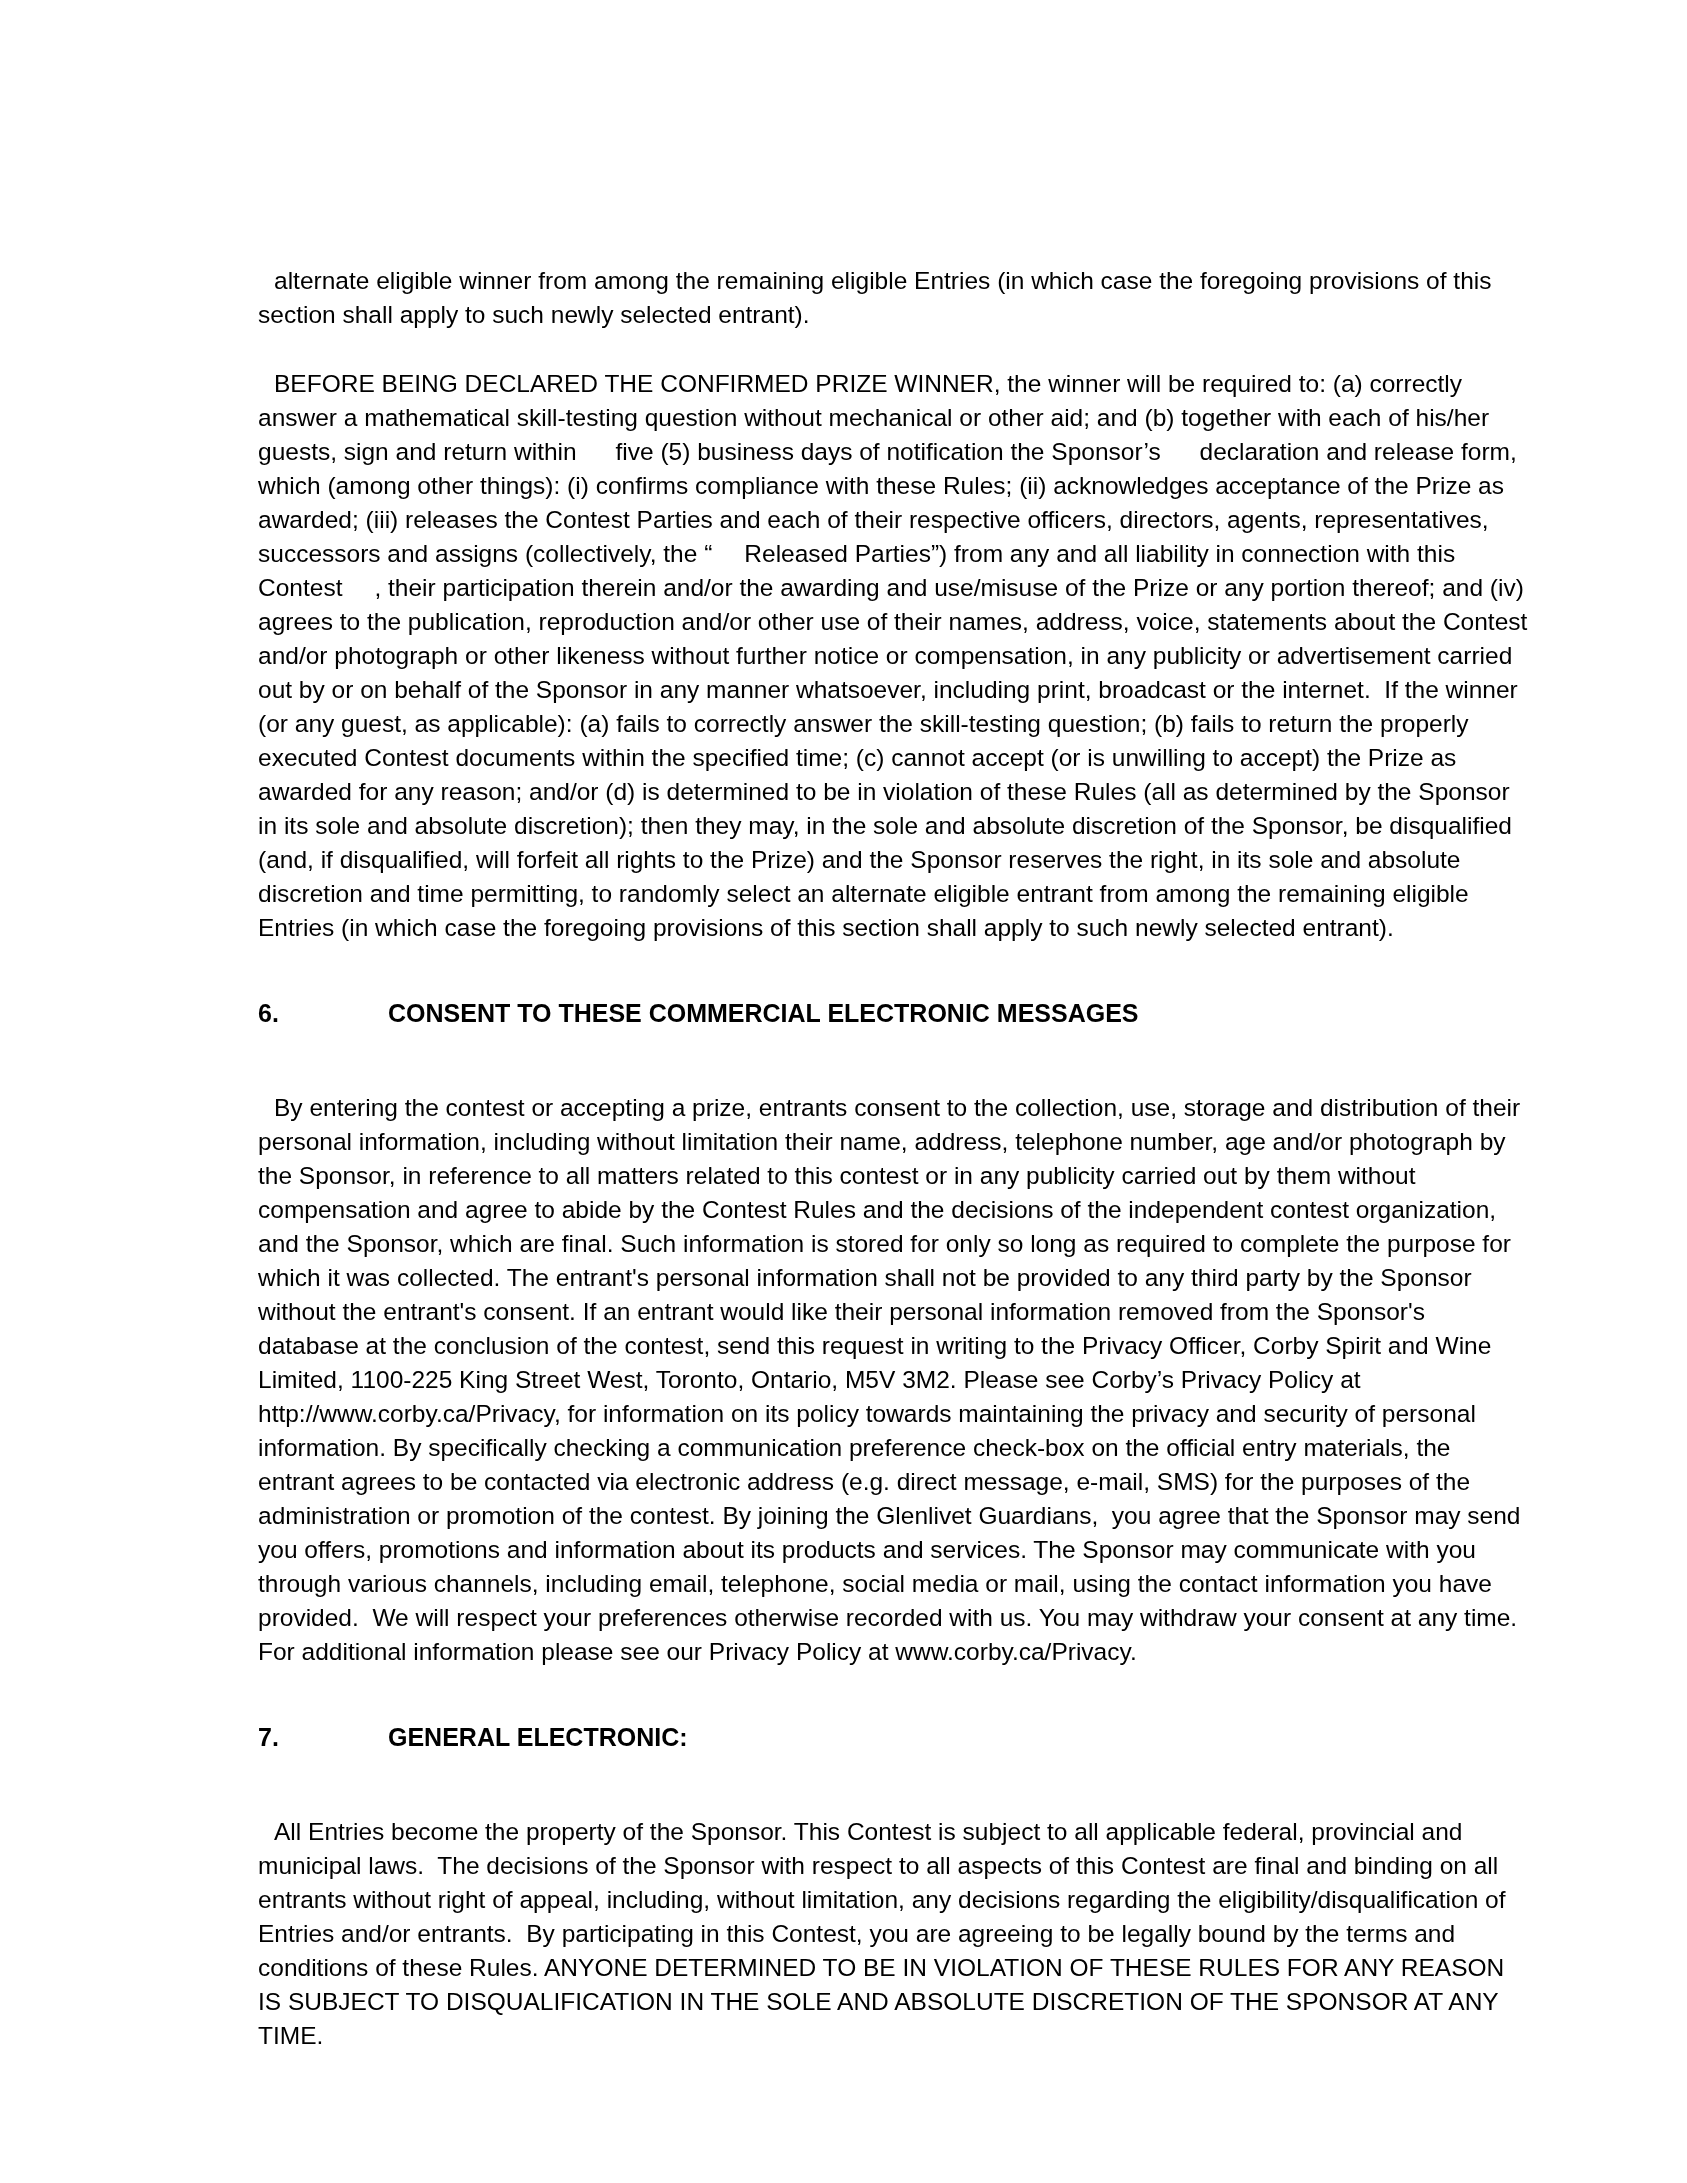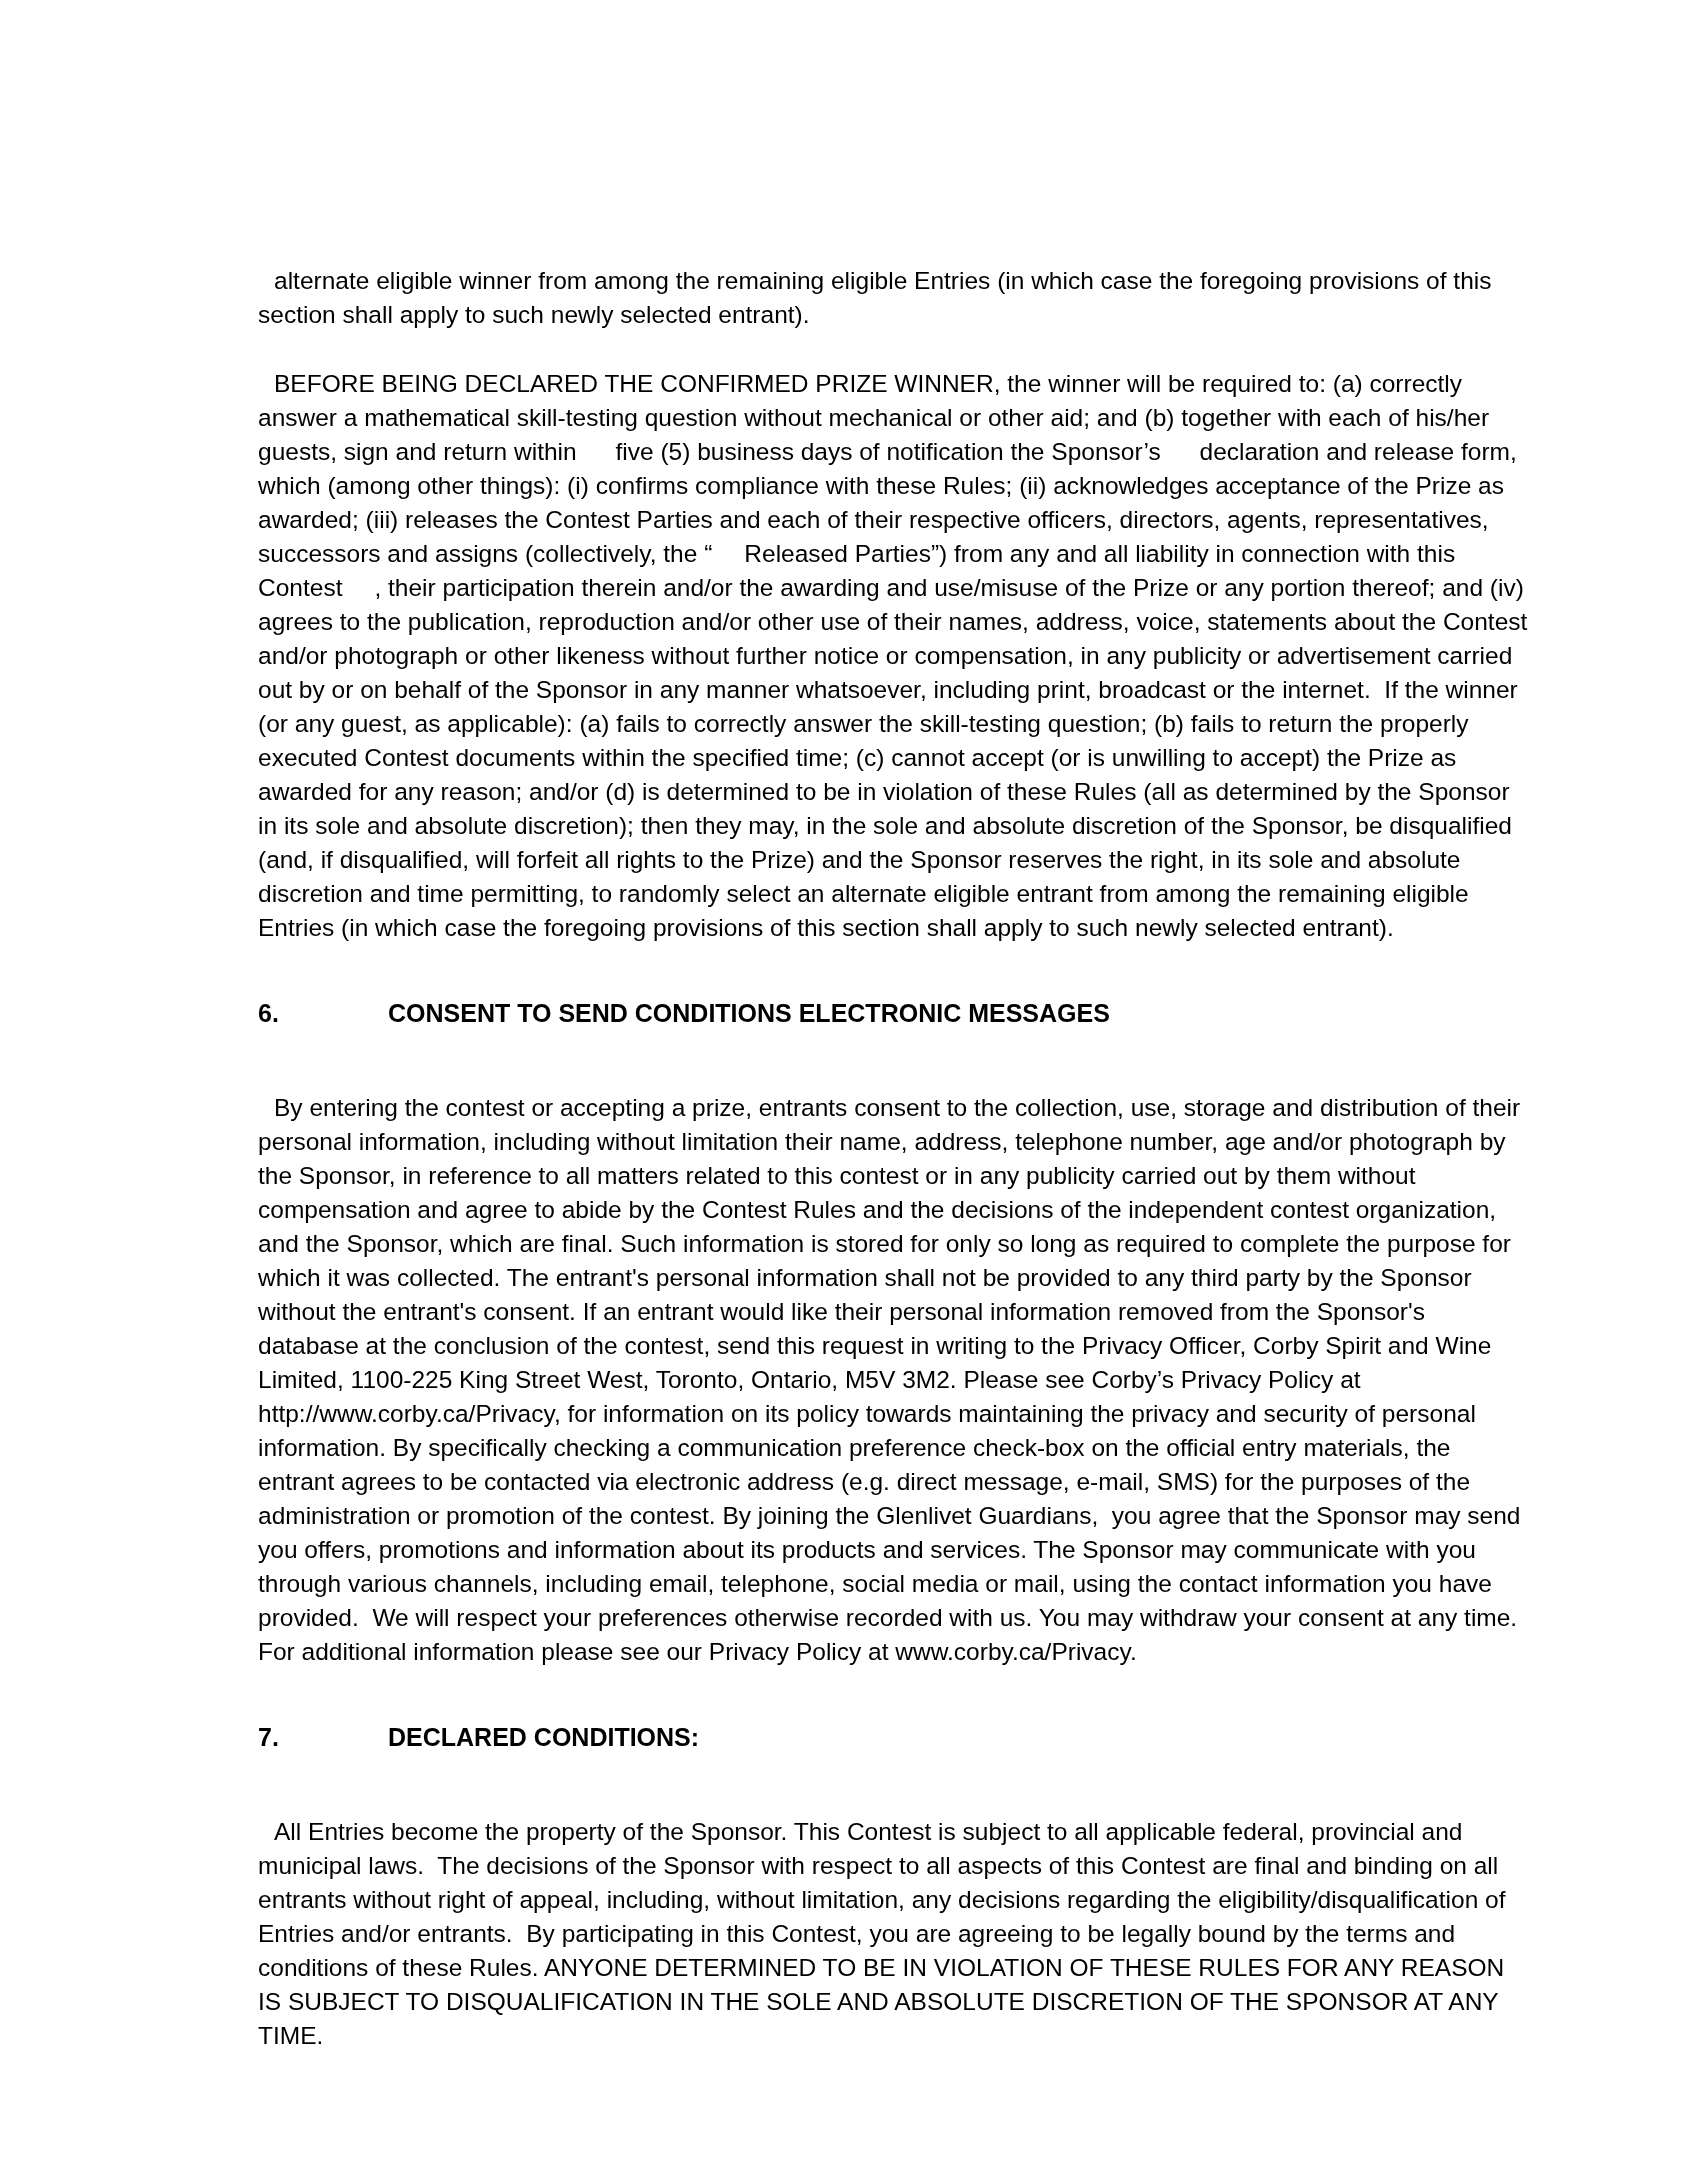--- a/index.html
+++ b/index.html
@@ -42,26 +42,26 @@
 <body>
 
 <div class="doc">
 
   <p class="para"><span>alternate eligible winner from among the remaining eligible Entries (in which case the foregoing provisions of this section shall apply to such newly selected entrant).</span></p>
 
   <p class="para"><span>BEFORE BEING DECLARED THE CONFIRMED PRIZE WINNER, the winner will be required to: (a) correctly answer a mathematical skill-testing question without mechanical or other aid; and (b) together with each of his/her guests, sign and return within </span><b>five (5) business days of notification the Sponsor’s</b><span> declaration and release form, which (among other things): (i) confirms compliance with these Rules; (ii) acknowledges acceptance of the Prize as awarded; (iii) releases the Contest Parties and each of their respective officers, directors, agents, representatives, successors and assigns (collectively, the “</span><b>Released Parties”) from any and all liability in connection with this Contest</b><span>, their participation therein and/or the awarding and use/misuse of the Prize or any portion thereof; and (iv) agrees to the publication, reproduction and/or other use of their names, address, voice, statements about the Contest and/or photograph or other likeness without further notice or compensation, in any publicity or advertisement carried out by or on behalf of the Sponsor in any manner whatsoever, including print, broadcast or the internet.  If the winner (or any guest, as applicable): (a) fails to correctly answer the skill-testing question; (b) fails to return the properly executed Contest documents within the specified time; (c) cannot accept (or is unwilling to accept) the Prize as awarded for any reason; and/or (d) is determined to be in violation of these Rules (all as determined by the Sponsor in its sole and absolute discretion); then they may, in the sole and absolute discretion of the Sponsor, be disqualified (and, if disqualified, will forfeit all rights to the Prize) and the Sponsor reserves the right, in its sole and absolute discretion and time permitting, to randomly select an alternate eligible entrant from among the remaining eligible Entries (in which case the foregoing provisions of this section shall apply to such newly selected entrant).</span></p>
 
   <div class="heading">
     <span class="num">6.</span>
-    <span class="title">CONSENT TO SEND CONDITIONS ELECTRONIC MESSAGES</span>
+    <span class="title">CONSENT TO THESE COMMERCIAL ELECTRONIC MESSAGES</span>
   </div>
 
   <p class="para"><span>By entering the contest or accepting a prize, entrants consent to the collection, use, storage and distribution of their personal information, including without limitation their name, address, telephone number, age and/or photograph by the Sponsor, in reference to all matters related to this contest or in any publicity carried out by them without compensation and agree to abide by the Contest Rules and the decisions of the independent contest organization, and the Sponsor, which are final. Such information is stored for only so long as required to complete the purpose for which it was collected. The entrant's personal information shall not be provided to any third party by the Sponsor without the entrant's consent. If an entrant would like their personal information removed from the Sponsor's database at the conclusion of the contest, send this request in writing to the Privacy Officer, Corby Spirit and Wine Limited, 1100-225 King Street West, Toronto, Ontario, M5V 3M2. Please see Corby’s Privacy Policy at http://www.corby.ca/Privacy, for information on its policy towards maintaining the privacy and security of personal information. By specifically checking a communication preference check-box on the official entry materials, the entrant agrees to be contacted via electronic address (e.g. direct message, e-mail, SMS) for the purposes of the administration or promotion of the contest. By joining the Glenlivet Guardians,  you agree that the Sponsor may send you offers, promotions and information about its products and services. The Sponsor may communicate with you through various channels, including email, telephone, social media or mail, using the contact information you have provided.  We will respect your preferences otherwise recorded with us. You may withdraw your consent at any time.  For additional information please see our Privacy Policy at www.corby.ca/Privacy.</span></p>
 
   <div class="heading">
     <span class="num">7.</span>
-    <span class="title">DECLARED CONDITIONS:</span>
+    <span class="title">GENERAL ELECTRONIC:</span>
   </div>
 
   <p class="para"><span>All Entries become the property of the Sponsor. This Contest is subject to all applicable federal, provincial and municipal laws.  The decisions of the Sponsor with respect to all aspects of this Contest are final and binding on all entrants without right of appeal, including, without limitation, any decisions regarding the eligibility/disqualification of Entries and/or entrants.  By participating in this Contest, you are agreeing to be legally bound by the terms and conditions of these Rules. ANYONE DETERMINED TO BE IN VIOLATION OF THESE RULES FOR ANY REASON IS SUBJECT TO DISQUALIFICATION IN THE SOLE AND ABSOLUTE DISCRETION OF THE SPONSOR AT ANY TIME.</span></p>
 
 </div>
 
 
 </body></html>

